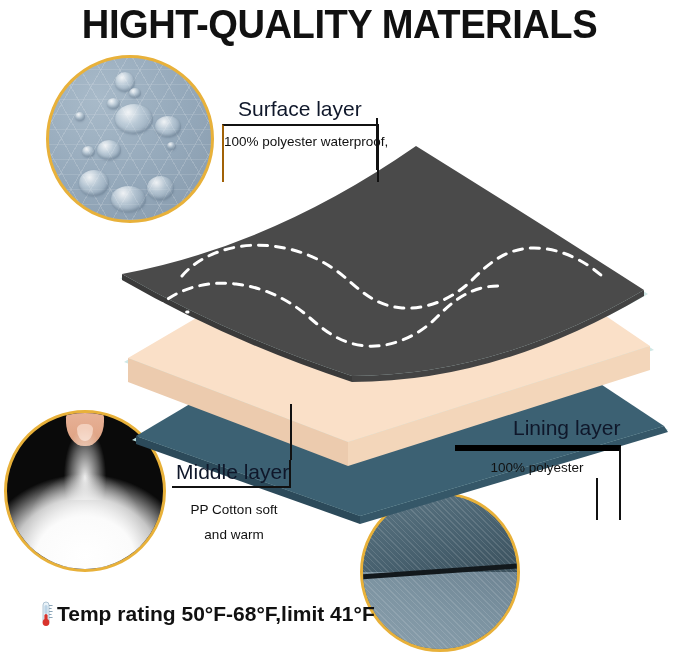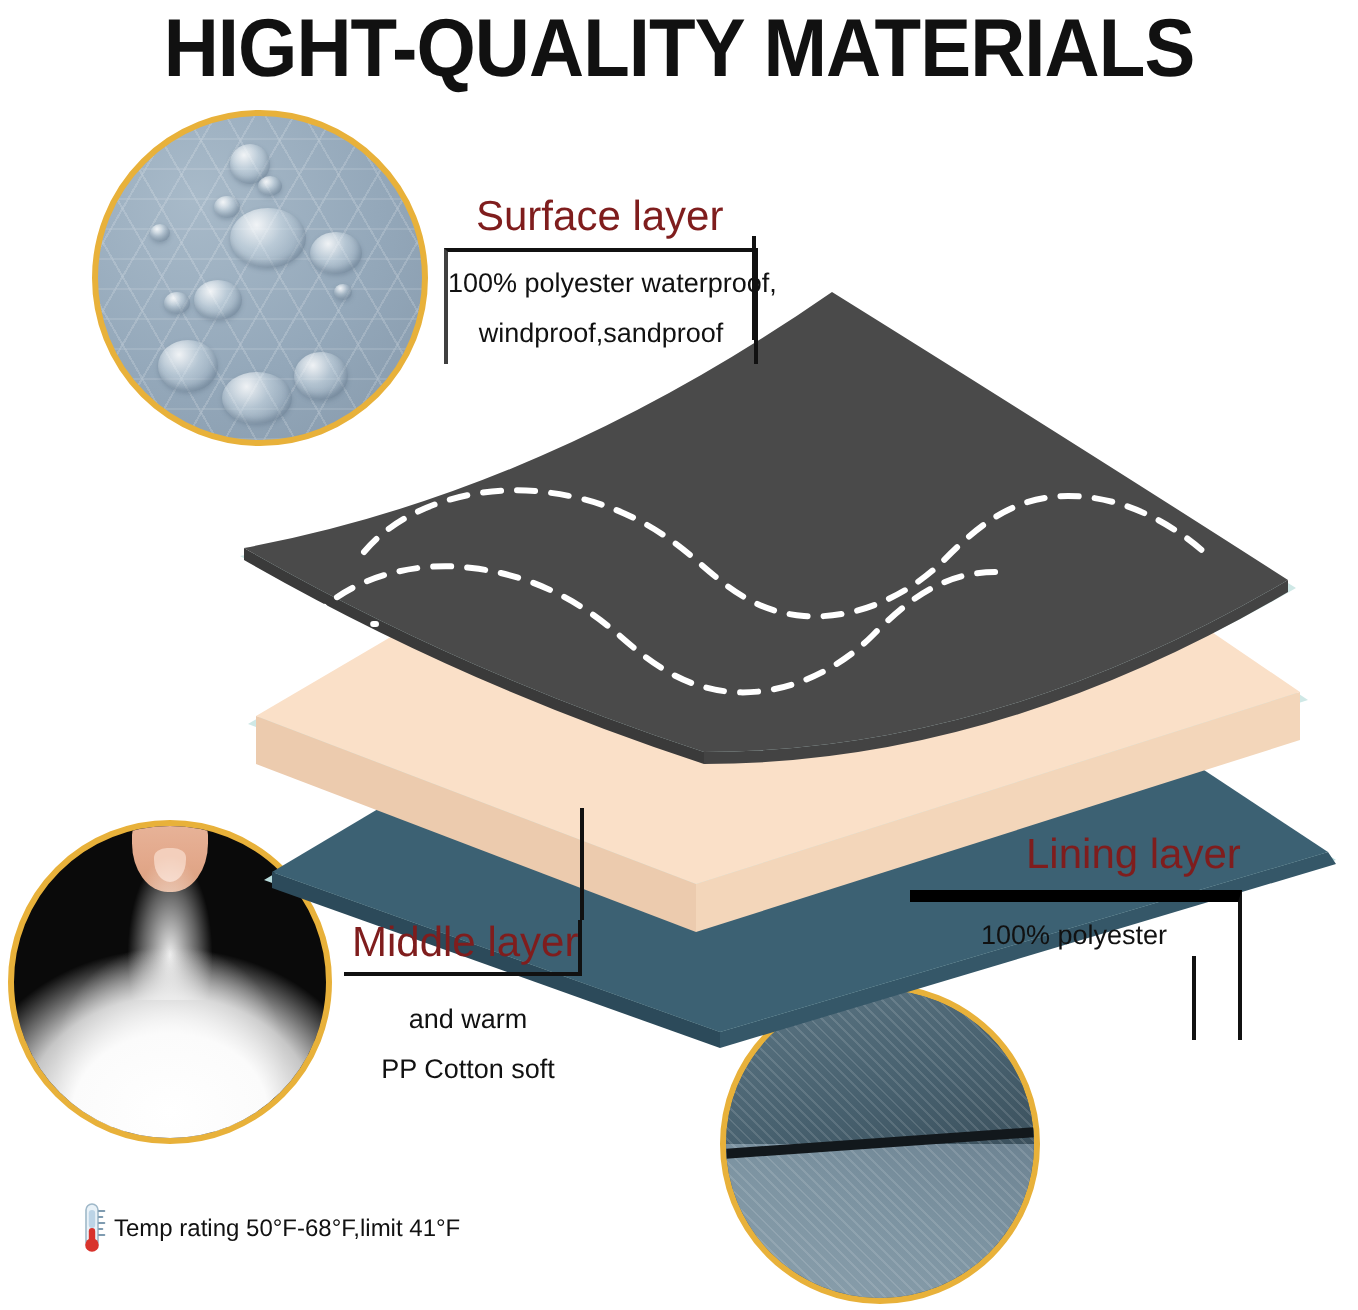--- a/index.html
+++ b/index.html
@@ -162,41 +162,41 @@
     background: #111111;
   }
   #leader-surface { left: 376px; top: 118px; width: 2px; height: 52px; }
   #leader-middle  { left: 290px; top: 404px; width: 2px; height: 56px; }
   #leader-lining  { left: 596px; top: 478px; width: 2px; height: 42px; }
 
   
   .callout-title {
     position: absolute;
     font-size: 21px;
-    color: #7f1d1d;
+    color: #0f172a;
     white-space: nowrap;
     font-family: "Liberation Sans", sans-serif;
   }
   .callout-box {
     position: absolute;
     box-sizing: border-box;
     font-size: 13.5px;
     color: #111111;
     text-align: center;
     line-height: 25px;
     font-family: "Liberation Sans", sans-serif;
   }
   .callout-box div { white-space: nowrap; }
 
   
   #surface-title { left: 238px; top: 97px; }
   #surface-box {
     left: 222px; top: 124px; width: 157px; height: 58px;
     border-top: 2px solid #111111;
-    border-left: 2px solid #404040;
+    border-left: 2px solid #a16207;
     border-right: 2px solid #111111;
     padding-top: 3px;
   }
   
   #middle-title {
     left: 172px; top: 460px;
     border-right: 2px solid #111111;
     border-bottom: 2px solid #111111;
     padding: 0 0 2px 4px;
   }
@@ -216,25 +216,25 @@
   
   #temp-row {
     position: absolute;
     left: 38px;
     top: 601px;
     display: flex;
     align-items: center;
     gap: 3px;
   }
   #temp-text {
-    font-size: 12px;
+    font-size: 21px;
     color: #111111;
     white-space: nowrap;
     font-family: "Liberation Sans", sans-serif;
-    font-weight: 400;
+    font-weight: 700;
   }
   #thermo-icon {
     width: 16px;
     height: 26px;
     display: block;
   }
 </style>
 </head>
 <body>
 
@@ -315,27 +315,26 @@
     </g>
   </svg>
 
   <div class="leader" id="leader-surface"></div>
   <div class="leader" id="leader-middle"></div>
   <div class="leader" id="leader-lining"></div>
 
   <div class="callout-title" id="surface-title">Surface layer</div>
   <div class="callout-box" id="surface-box">
     <div>100% polyester waterproof,</div>
-    <div>windproof,sandproof</div>
   </div>
 
   <div class="callout-title" id="middle-title">Middle layer</div>
   <div class="callout-box" id="middle-box">
+    <div>PP Cotton  soft</div>
     <div>and warm</div>
-    <div>PP Cotton  soft</div>
   </div>
 
   <div class="callout-title" id="lining-title">Lining layer</div>
   <div class="callout-box" id="lining-box">
     <div>100% polyester</div>
   </div>
 
   <div id="temp-row">
     <svg id="thermo-icon" viewBox="0 0 16 26">
       <rect x="5" y="1" width="6" height="22" rx="3" fill="#e9f2f8" stroke="#9fb8c9" stroke-width="0.8"></rect>

